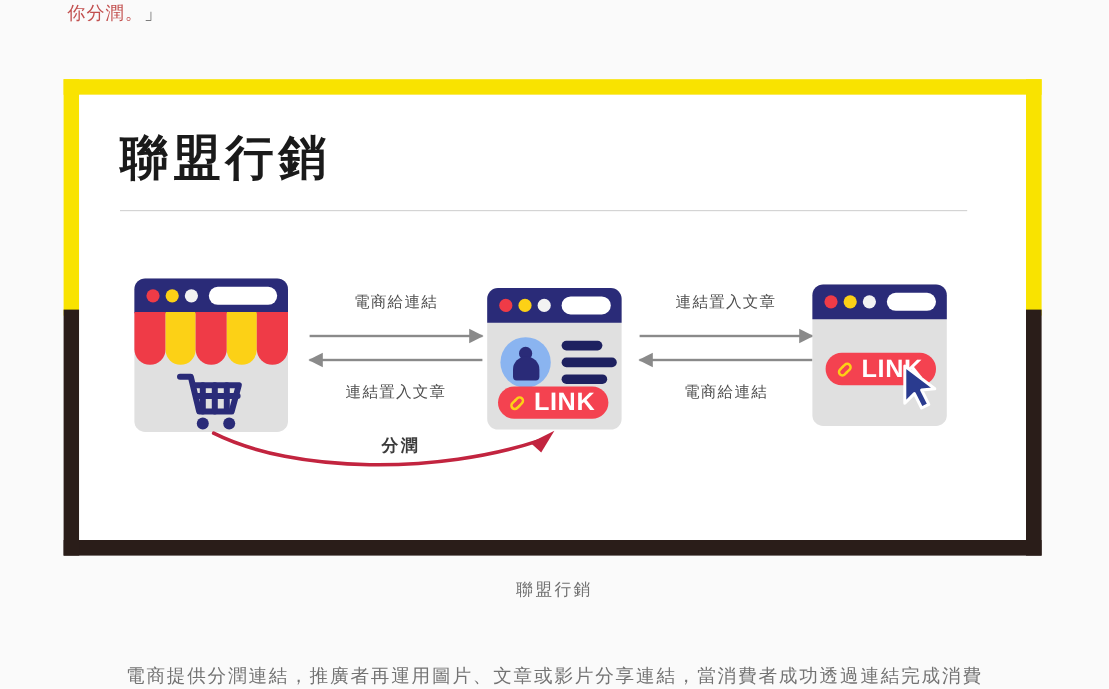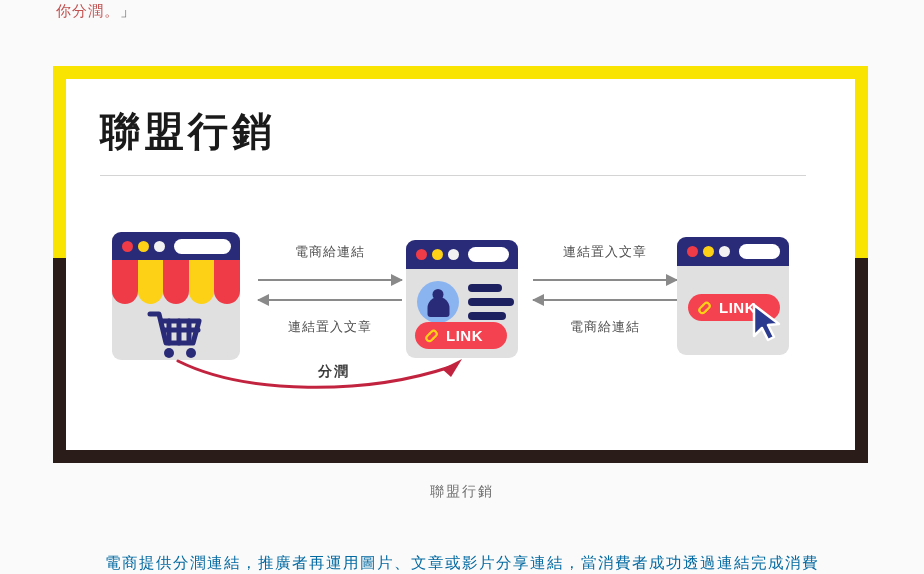--- a/index.html
+++ b/index.html
@@ -109,21 +109,21 @@
   .lines i.l2 { width: 46px; }
   .lines i.l3 { width: 38px; }
 
   .linkbtn {
     position: absolute; height: 27px; background: #f44250;
     border-radius: 14px; display: flex; align-items: center;
     padding: 0 11px 0 8px; gap: 6px;
   }
   .linkbtn.b2 { left: 9px; bottom: 9px; width: 92px; }
   .linkbtn.b3 { left: 11px; top: 57px; width: 92px; }
-  .linkbtn .lbl { color: #ffffff; font-size: 15px; font-weight: 700; letter-spacing: .5px; }
+  .linkbtn .lbl { color: #ffffff; font-size: 21px; font-weight: 700; letter-spacing: .5px; }
 
   .cursor { position: absolute; left: 74px; top: 66px; }
 
   
   .arrowgrp { position: absolute; width: 144px; }
   .arrowgrp.g1 { left: 192px; top: 28px; }
   .arrowgrp.g2 { left: 467px; top: 28px; }
   .arrowgrp .cap {
     text-align: center; font-size: 13px; color: #4f4f4f; letter-spacing: 1px; white-space: nowrap;
   }
@@ -149,21 +149,21 @@
 
   
   .caption {
     position: absolute; left: 0; top: 483px; width: 924px;
     text-align: center; font-size: 14px; color: #707070; letter-spacing: 2px;
   }
 
   
   .bottom-text {
     position: absolute; left: 0; top: 553px; width: 924px;
-    text-align: center; font-size: 15.5px; color: #0369a1;
+    text-align: center; font-size: 15.5px; color: #737373;
     letter-spacing: 1.5px; white-space: nowrap;
   }
 </style>
 </head>
 <body>
 
 <div class="page">
 
   <div class="top-text">
     <span>你分潤。</span><span class="bracket">」</span>

